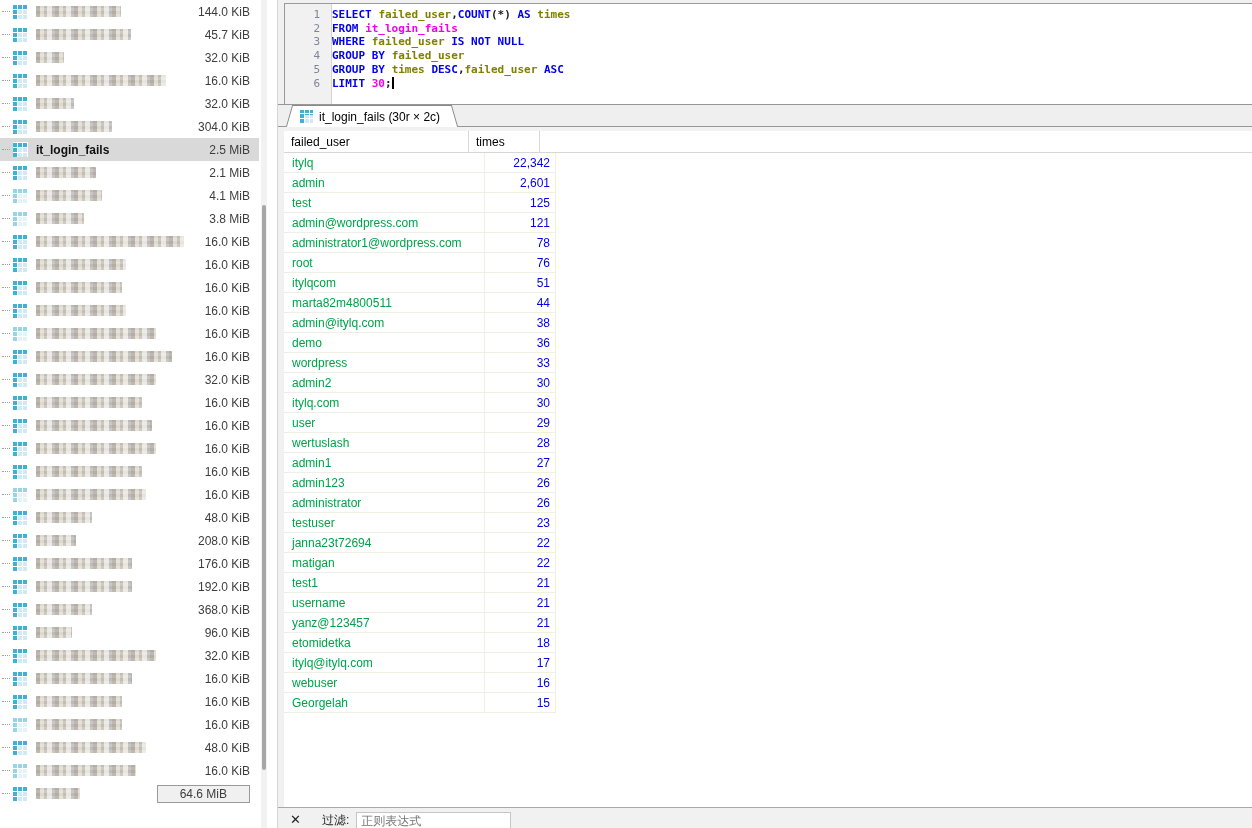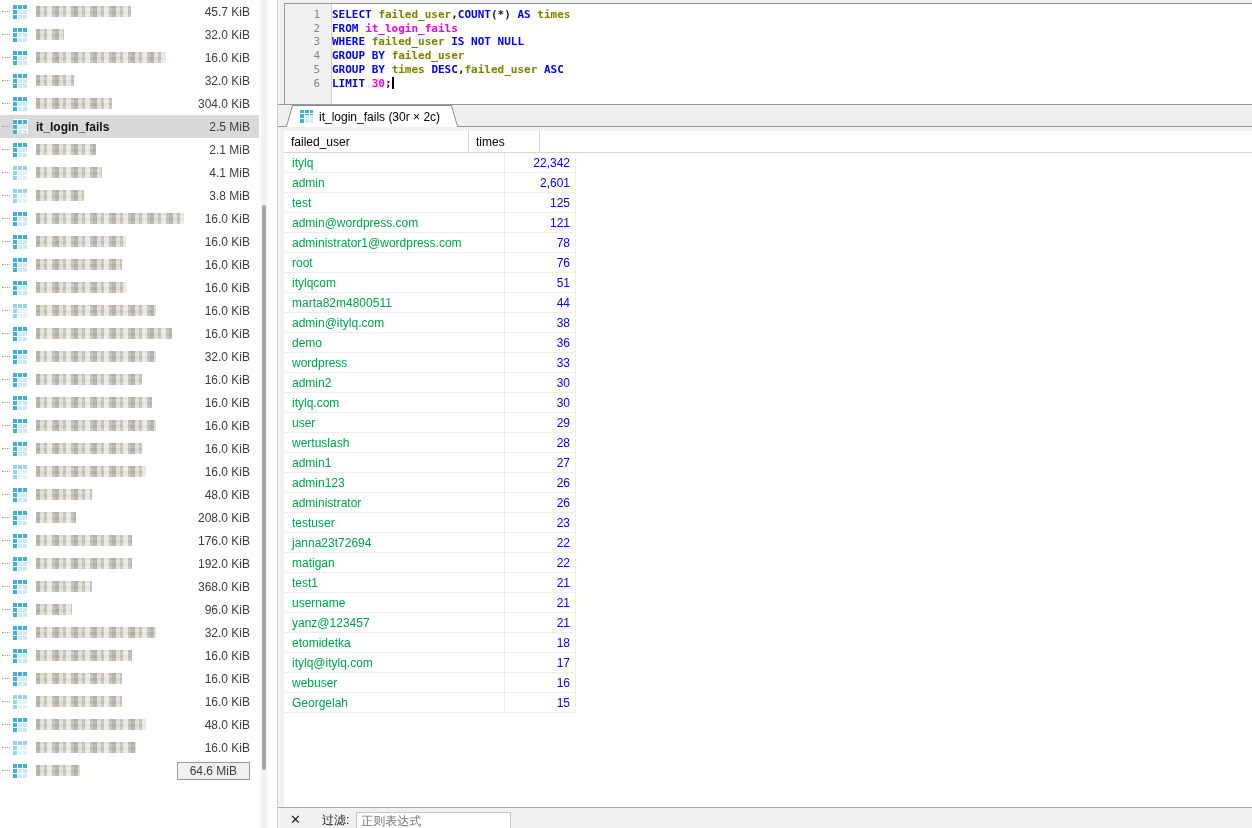--- a/index.html
+++ b/index.html
@@ -20,21 +20,21 @@
       linear-gradient(180deg,#41b1d3 0 5px,transparent 5px);}
   .ticon.view{opacity:.55;}
   .ticon.small{width:13px;height:13px;margin-right:0;}
   .sname{font-size:12px;font-weight:700;color:#101010;white-space:nowrap;}
   .mask{height:11px;border-radius:1px;flex:none;background-color:#d8d3ca;opacity:.85;
     background-image:
       repeating-linear-gradient(90deg, rgba(140,130,115,.55) 0 4px, rgba(225,220,210,.65) 4px 8px, rgba(168,162,148,.5) 8px 11px, rgba(238,235,228,.75) 11px 16px, rgba(150,150,162,.45) 16px 19px),
       repeating-linear-gradient(0deg, rgba(255,255,255,.28) 0 3px, rgba(120,120,120,.18) 3px 6px);}
   .spacer{flex:1;}
   .size{font-size:12px;color:#3d3d3d;white-space:nowrap;}
-  .size.boxed{border:1px solid #9a9a9a;background:#f0f0f0;padding:1px 12px;}
+  .size.boxed{border:1px solid #9a9a9a;background:#f0f0f0;padding:1px 22px;}
   .sb{position:absolute;left:261px;top:0;width:6px;height:828px;background:#f2f2f2;}
   .sb .thumb{position:absolute;top:205px;left:1px;width:4px;height:565px;background:#a6a6a6;border-radius:2px;}
 
   
   .main{position:absolute;left:277px;top:0;width:975px;height:828px;background:#f1f1f1;border-left:1px solid #d4d4d4;box-sizing:border-box;}
 
   
   .editor{position:absolute;left:6px;top:3px;right:0;height:101px;background:#fff;border-left:1px solid #9a9a9a;border-top:1px solid #9a9a9a;box-sizing:border-box;overflow:hidden;cursor:text;}
   .gutterbg{position:absolute;left:0;top:0;bottom:0;width:46px;background:#f1f1f1;border-right:1px solid #d4d4d4;}
   .code{position:absolute;left:0;top:4px;right:0;font-family:"DejaVu Sans Mono",monospace;font-size:11px;font-weight:700;line-height:13.7px;}
@@ -55,39 +55,46 @@
   .tab::after{content:"";position:absolute;right:-5px;top:-1px;bottom:0;width:12px;background:#fff;transform:skewX(16deg);border-right:1px solid #8a8a8a;border-top:1px solid #8a8a8a;}
   .tab>*{position:relative;z-index:1;}
 
   
   .gridwrap{position:absolute;left:6px;right:0;top:131px;height:676px;background:#fff;overflow:hidden;}
   .ghead{display:flex;height:21px;border-bottom:1px solid #d6d6d6;background:#fff;font-size:12px;color:#000;}
   .gh{box-sizing:border-box;border-right:1px solid #d6d6d6;height:100%;display:flex;align-items:center;padding-left:7px;}
   .gh.c1{width:185px;} .gh.c2{width:71px;}
   .grow{display:flex;height:20px;font-size:12px;}
   .gc{box-sizing:border-box;height:100%;display:flex;align-items:center;border-right:1px solid #efefe4;border-bottom:1px solid #efefe4;}
-  .gc.c1{width:221px;padding-left:8px;color:#00a248;}
+  .gc.c1{width:201px;padding-left:8px;color:#00a248;}
   .gc.c2{width:71px;padding-right:5px;justify-content:flex-end;color:#0000e8;}
 
   
   .fbar{position:absolute;left:0;right:0;top:807px;height:21px;background:#f1f1f1;border-top:1px solid #a8a8a8;box-sizing:border-box;display:flex;align-items:flex-start;padding:4px 0 0 12px;overflow:hidden;}
   .fx{font-size:13px;color:#222;width:32px;flex:none;cursor:default;}
   .flabel{font-size:12px;color:#222;margin-right:7px;white-space:nowrap;}
   .finput{width:155px;height:18px;border:1px solid #c6c6c6;background:#fff;font-size:12px;padding:1px 4px;box-sizing:border-box;outline:none;font-family:"Liberation Sans",sans-serif;}
 </style>
 </head>
 <body>
 
 <div class="screen">
 
   <aside class="sidebar">
     <div class="tree" id="tree">
         <div class="srow">
           <span class="dots"></span>
           <span class="ticon"></span>
+          <span class="mask" style="width: 85px;"></span>
+          <span class="spacer"></span>
+          <span class="size">144.0 KiB</span>
+        </div>
+        <div class="srow">
+          <span class="dots"></span>
+          <span class="ticon"></span>
           <span class="mask" style="width: 95px;"></span>
           <span class="spacer"></span>
           <span class="size">45.7 KiB</span>
         </div>
         <div class="srow">
           <span class="dots"></span>
           <span class="ticon"></span>
           <span class="mask" style="width: 28px;"></span>
           <span class="spacer"></span>
           <span class="size">32.0 KiB</span>

